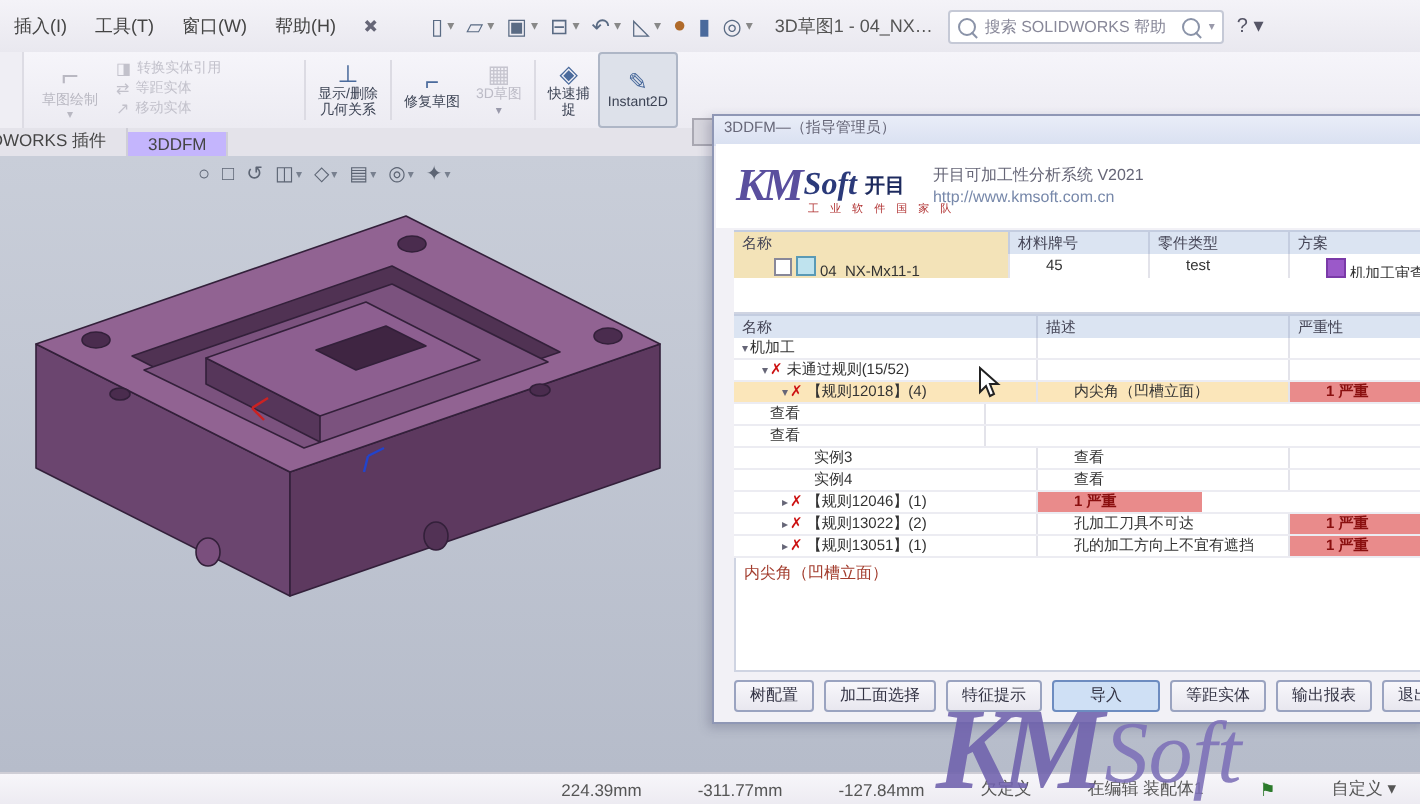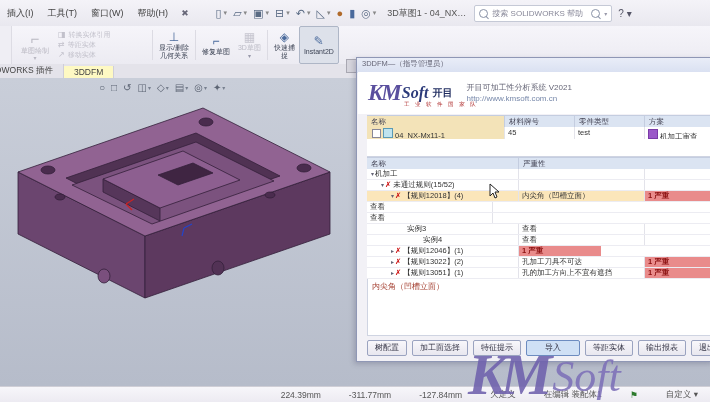--- a/index.html
+++ b/index.html
@@ -41,21 +41,21 @@
   .rib-btn.gray{color:#bcbbc6;}
   .rib-btn.gray .ic{color:#c6c5cf;}
   .rib-btn.pressed{background:#dde1ea;border:1px solid #aeb6c6;border-radius:2px;}
   .rib-btn .caret{font-size:6px;color:#99a;}
 
   
   #tabs{left:0;top:64px;width:710px;height:14px;background:#e4e3ea;border-bottom:1px solid #cfced7;
         display:flex;align-items:flex-end;overflow:hidden;}
   .tab{font-size:8.5px;color:#444;padding:1px 10px;border-right:1px solid #cfced7;white-space:nowrap;}
   .tab.first{margin-left:-34px;}
-  .tab.active{background:#fef9c3;}
+  .tab.active{background:#c4b5fd;}
 
   
   #viewport{left:0;top:78px;width:710px;height:308px;
             background:linear-gradient(#c9ced9,#b6bcca);}
   #hud{left:96px;top:82px;display:flex;align-items:center;color:#5d6574;font-size:10px;}
   .hud-ic{margin:0 3px;display:flex;align-items:center;}
   .hud-ic .caret{font-size:6px;margin-left:1px;color:#78808f;}
 
   
   #dlg{left:356px;top:57px;width:356px;height:303px;background:#f2f1f6;
@@ -70,21 +70,21 @@
            font-family:"Liberation Serif",serif;margin-left:2px;}
   .km-cn{font-weight:bold;font-size:10px;color:#1d2a5e;margin-left:4px;}
   .km-tag{position:absolute;left:46px;top:29px;font-size:5.5px;color:#b03030;letter-spacing:2px;}
   .km-prod{margin-left:14px;font-size:8px;color:#667;line-height:11px;}
   .km-prod .url{color:#7788aa;}
 
   .grid-hd{display:flex;background:#dbe4f2;border-top:1px solid #c4cde0;border-bottom:1px solid #c4cde0;
            font-size:7.5px;color:#445;height:12px;line-height:12px;}
   .grid-hd .c{border-right:1px solid #c4cde0;padding-left:4px;box-sizing:border-box;}
   .beige{background:#f3e3b8 !important;}
-  .cell{box-sizing:border-box;padding-left:3px;border-right:1px solid #e3e3ea;overflow:hidden;
+  .cell{box-sizing:border-box;padding-left:18px;border-right:1px solid #e3e3ea;overflow:hidden;
         white-space:nowrap;height:100%;}
 
   #parts-hd{position:absolute;left:10px;top:57px;width:360px;}
   #parts-row{position:absolute;left:10px;top:69px;width:360px;height:12px;display:flex;
              background:#fff;font-size:7.5px;line-height:12px;border-bottom:1px solid #e0e0e8;}
   .chk{width:7px;height:7px;border:1px solid #889;background:#fff;display:inline-block;margin:2px 2px 0 2px;}
   .cube-ic{width:8px;height:8px;background:#bfe3ee;border:1px solid #5a9ab5;display:inline-block;margin-right:2px;}
   .scheme-ic{width:8px;height:8px;background:#9b59c9;border:1px solid #7a3aa8;display:inline-block;margin:2px 2px 0 0;}
   #parts-gap{position:absolute;left:10px;top:81px;width:344px;height:17px;background:#fff;border-bottom:1px solid #cfd4e2;}
 
@@ -331,20 +331,21 @@
       <span class="chk"></span><span class="cube-ic"></span><span>04_NX-Mx11-1</span>
     </span>
     <span class="cell" style="width:70px">45</span>
     <span class="cell" style="width:70px">test</span>
     <span class="cell" style="width:82px;border-right:none"><span class="scheme-ic"></span><span>机加工审查</span></span>
   </div>
   <div id="parts-gap"></div>
 
   <div id="res-hd" class="grid-hd">
     <span class="c" style="width:152px">名称</span>
+    <span class="c" style="width:126px">描述</span>
     <span class="c" style="width:82px;border-right:none">严重性</span>
   </div>
   <div id="res-rows">
     <div class="rrow">
       <span class="cell c-name" style="padding-left:4px"><span class="exp">▾</span><span>机加工</span></span>
       <span class="cell c-desc"></span>
       <span class="cell c-sev"></span>
     </div>
     <div class="rrow">
       <span class="cell c-name" style="padding-left:14px"><span class="exp">▾</span><span class="mk-red">✗</span><span>未通过规则(15/52)</span></span>
@@ -363,21 +364,21 @@
     <div class="rrow">
       <span class="cell c-desc">查看</span>
       <span class="cell c-sev"></span>
     </div>
     <div class="rrow">
       <span class="cell c-name" style="padding-left:40px">实例3</span>
       <span class="cell c-desc">查看</span>
       <span class="cell c-sev"></span>
     </div>
     <div class="rrow">
-      <span class="cell c-name" style="padding-left:56px">实例4</span>
+      <span class="cell c-name" style="padding-left:40px">实例4</span>
       <span class="cell c-desc">查看</span>
       <span class="cell c-sev"></span>
     </div>
     <div class="rrow">
       <span class="cell c-name" style="padding-left:24px"><span class="exp">▸</span><span class="mk-red">✗</span><span>【规则12046】(1)</span></span>
       <span class="cell c-sev sev-red">1 严重</span>
     </div>
     <div class="rrow">
       <span class="cell c-name" style="padding-left:24px"><span class="exp">▸</span><span class="mk-red">✗</span><span>【规则13022】(2)</span></span>
       <span class="cell c-desc">孔加工刀具不可达</span>

